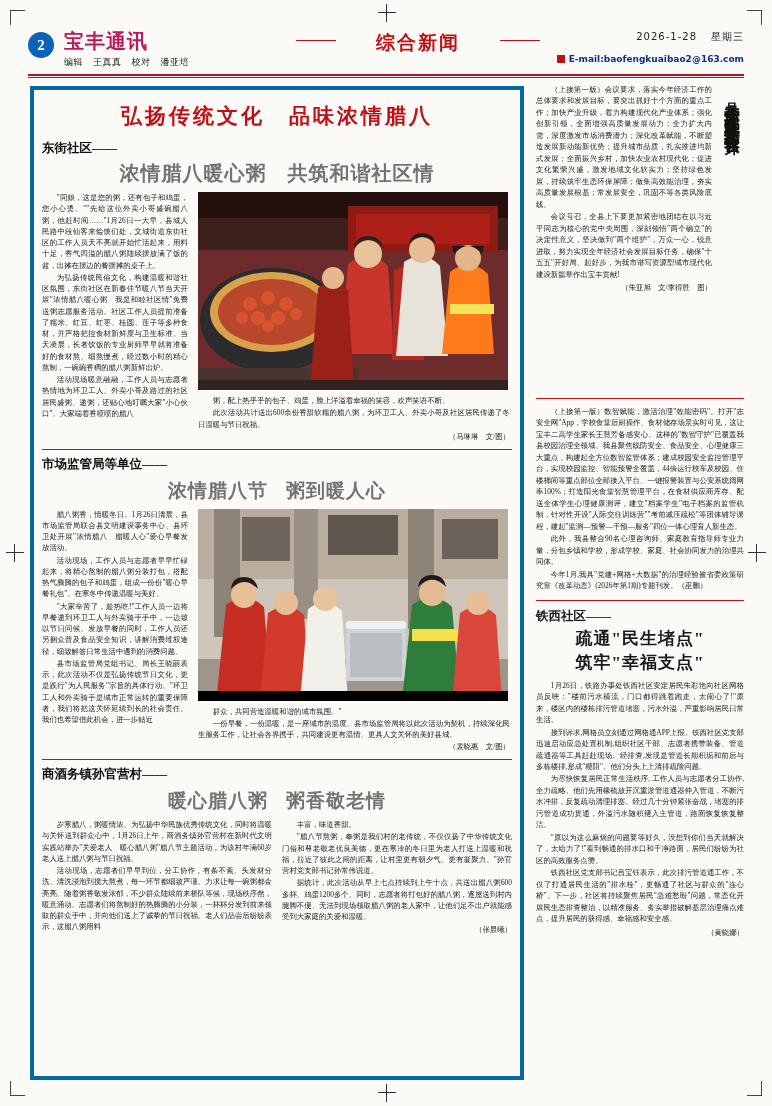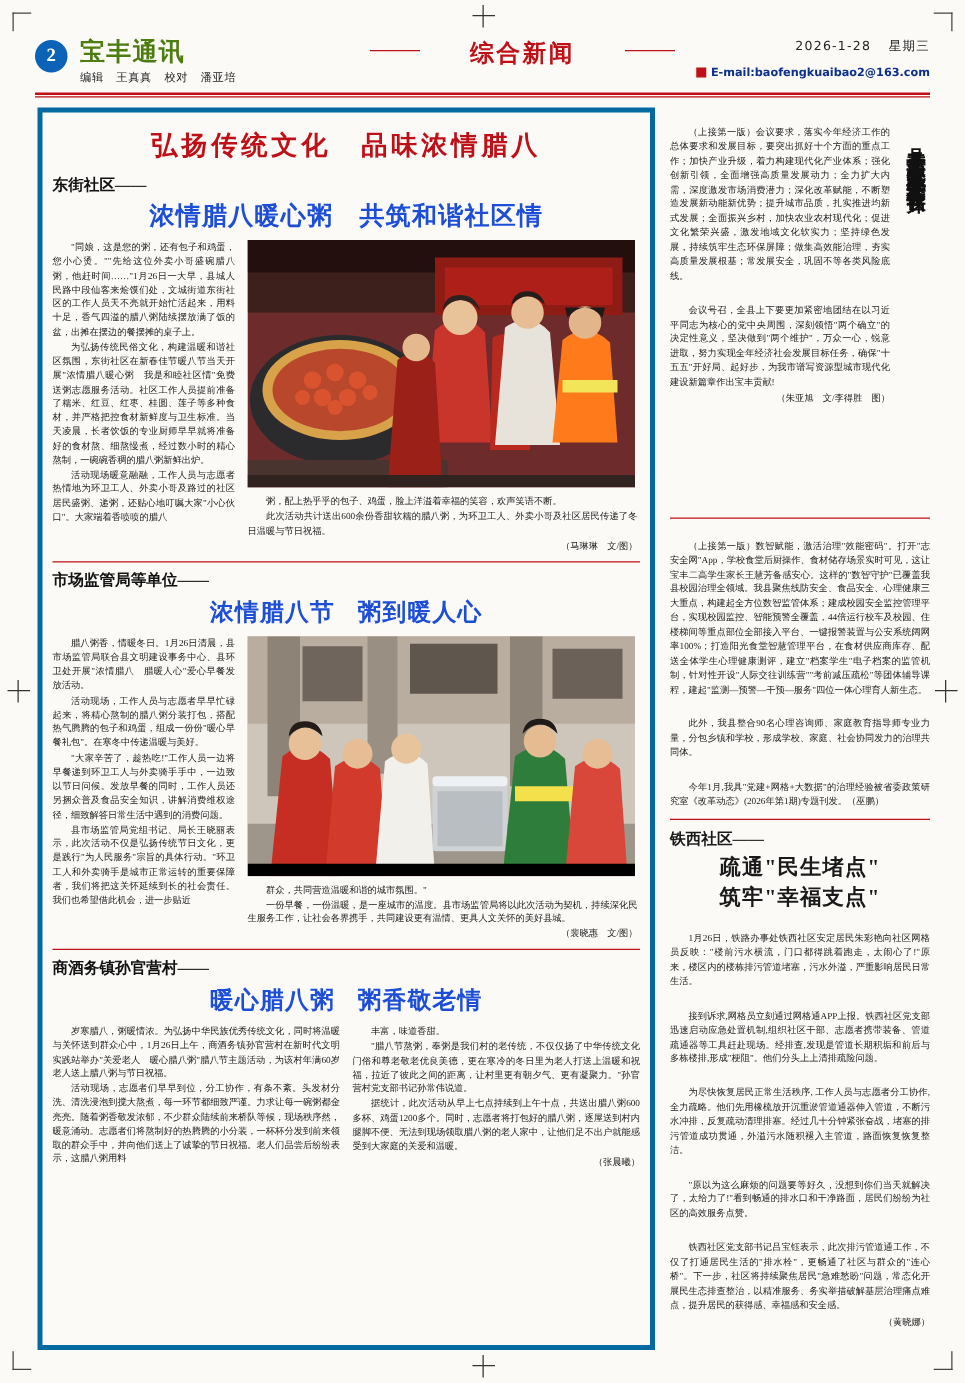--- a/index.html
+++ b/index.html
@@ -35,21 +35,21 @@
     position:absolute;left:28px;top:28px;width:716px;height:44px;
   }
   .pagenum{
     position:absolute;left:0;top:4px;width:26px;height:26px;border-radius:50%;
     background:#0b63b8;color:#fff;font-size:15px;font-weight:bold;
     display:flex;align-items:center;justify-content:center;
     font-family:"Liberation Serif",serif;
   }
   .paper-name{
     position:absolute;left:36px;top:0px;font-size:20px;font-weight:bold;
-    letter-spacing:1px;color:#4d7c0f;font-family:"Liberation Serif",serif;
+    letter-spacing:1px;color:#be185d;font-family:"Liberation Serif",serif;
   }
   .byline{
     position:absolute;left:36px;top:28px;font-size:9px;color:#222;letter-spacing:.5px;
   }
   .byline span{margin-right:10px;margin-top:48px;}
   .section-title{
     position:absolute;left:312px;top:2px;width:156px;text-align:center;
     font-size:19px;font-weight:bold;color:#c01017;
     font-family:"Liberation Serif",serif;letter-spacing:2px;
   }
@@ -85,21 +85,21 @@
     padding:6px 0 8px 0;
   }
 
   .colwrap{display:flex;gap:10px;}
   .story{position:relative;}
   .kicker{
     font-size:12.5px;font-weight:bold;color:#111;margin:2px 0 4px 0;
     font-family:"Liberation Serif",serif;
   }
   .headline{
-    font-size:20px;font-weight:bold;color:#1d4ed8;text-align:center;
+    font-size:20px;font-weight:bold;color:#737373;text-align:center;
     font-family:"Liberation Serif",serif;letter-spacing:1px;line-height:1.25;
     margin:2px 0 6px 0;
   }
   .headline.two{font-size:19px;}
   .hl-pair{display:flex;justify-content:center;gap:18px;}
   .body-col{
     font-size:7.4px;line-height:1.52;text-align:justify;color:#1a1a1a;
     font-family:"Liberation Serif",serif;
   }
   .body-col p{margin:0 0 1px 0;text-indent:2em;}
@@ -117,21 +117,21 @@
     position:absolute;right:2px;top:6px;
     writing-mode:vertical-rl;text-orientation:upright;
     font-size:15.5px;font-weight:bold;letter-spacing:2px;
     font-family:"Liberation Serif",serif;color:#111;line-height:1.35;
     height:300px;
   }
   .rtext{
     font-size:7.4px;line-height:1.55;text-align:justify;
     font-family:"Liberation Serif",serif;
   }
-  .rtext p{margin:16px 0 1px 0;text-indent:2em;}
+  .rtext p{margin:0 0 1px 0;text-indent:2em;}
   .rkicker{font-size:12.5px;font-weight:bold;font-family:"Liberation Serif",serif;margin:4px 0 3px 0;}
   .rhead{
     font-size:17px;font-weight:bold;text-align:center;line-height:1.3;
     font-family:"Liberation Serif",serif;margin:2px 0 6px 0;letter-spacing:1px;
   }
   .rsep{border-top:1px solid #c01017;margin:8px 0 7px 0;}
 </style>
 </head>
 <body>
 

